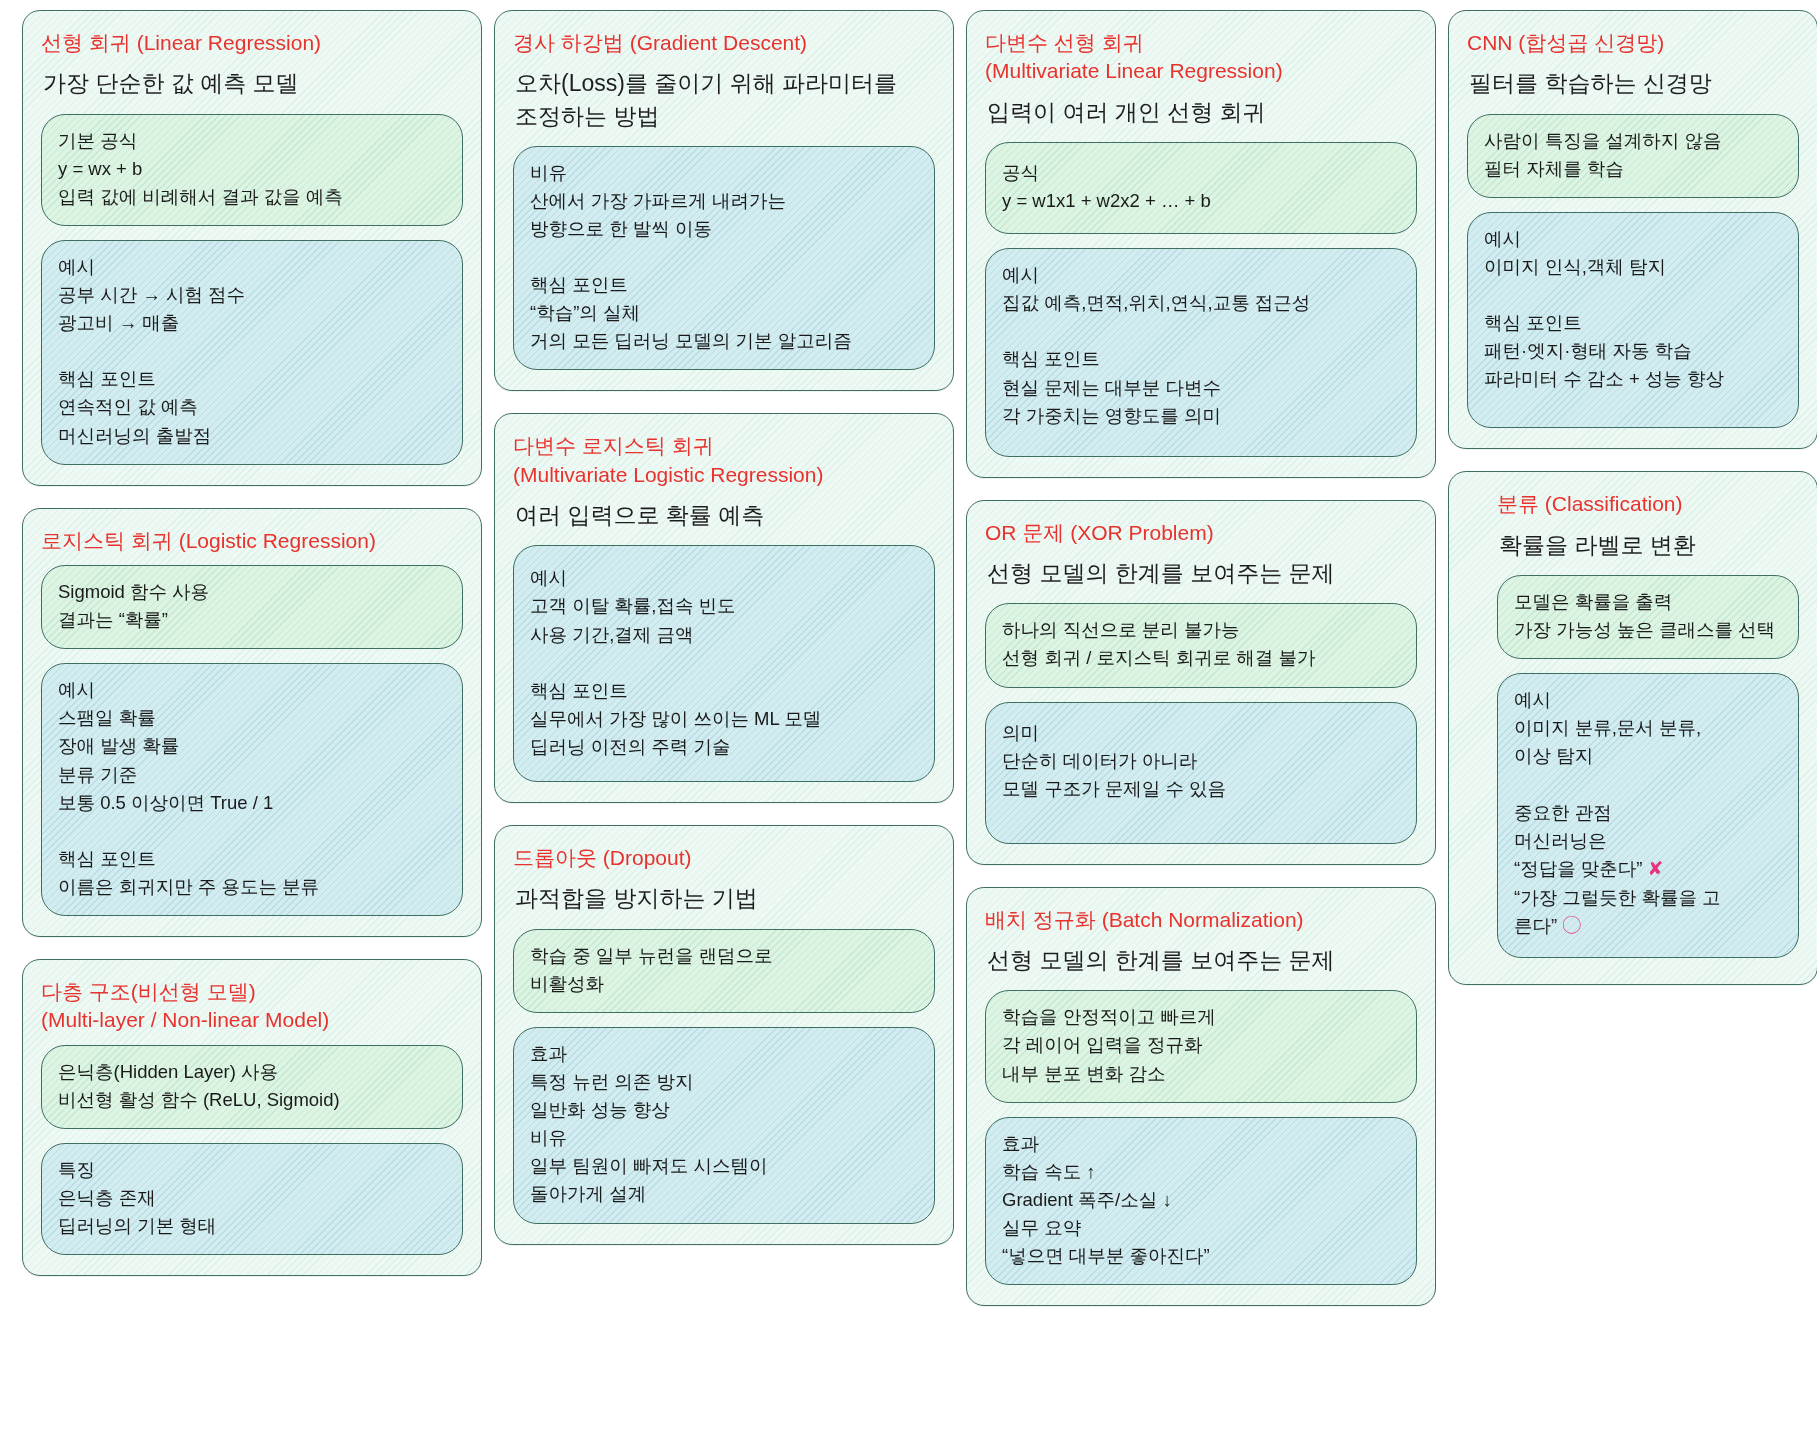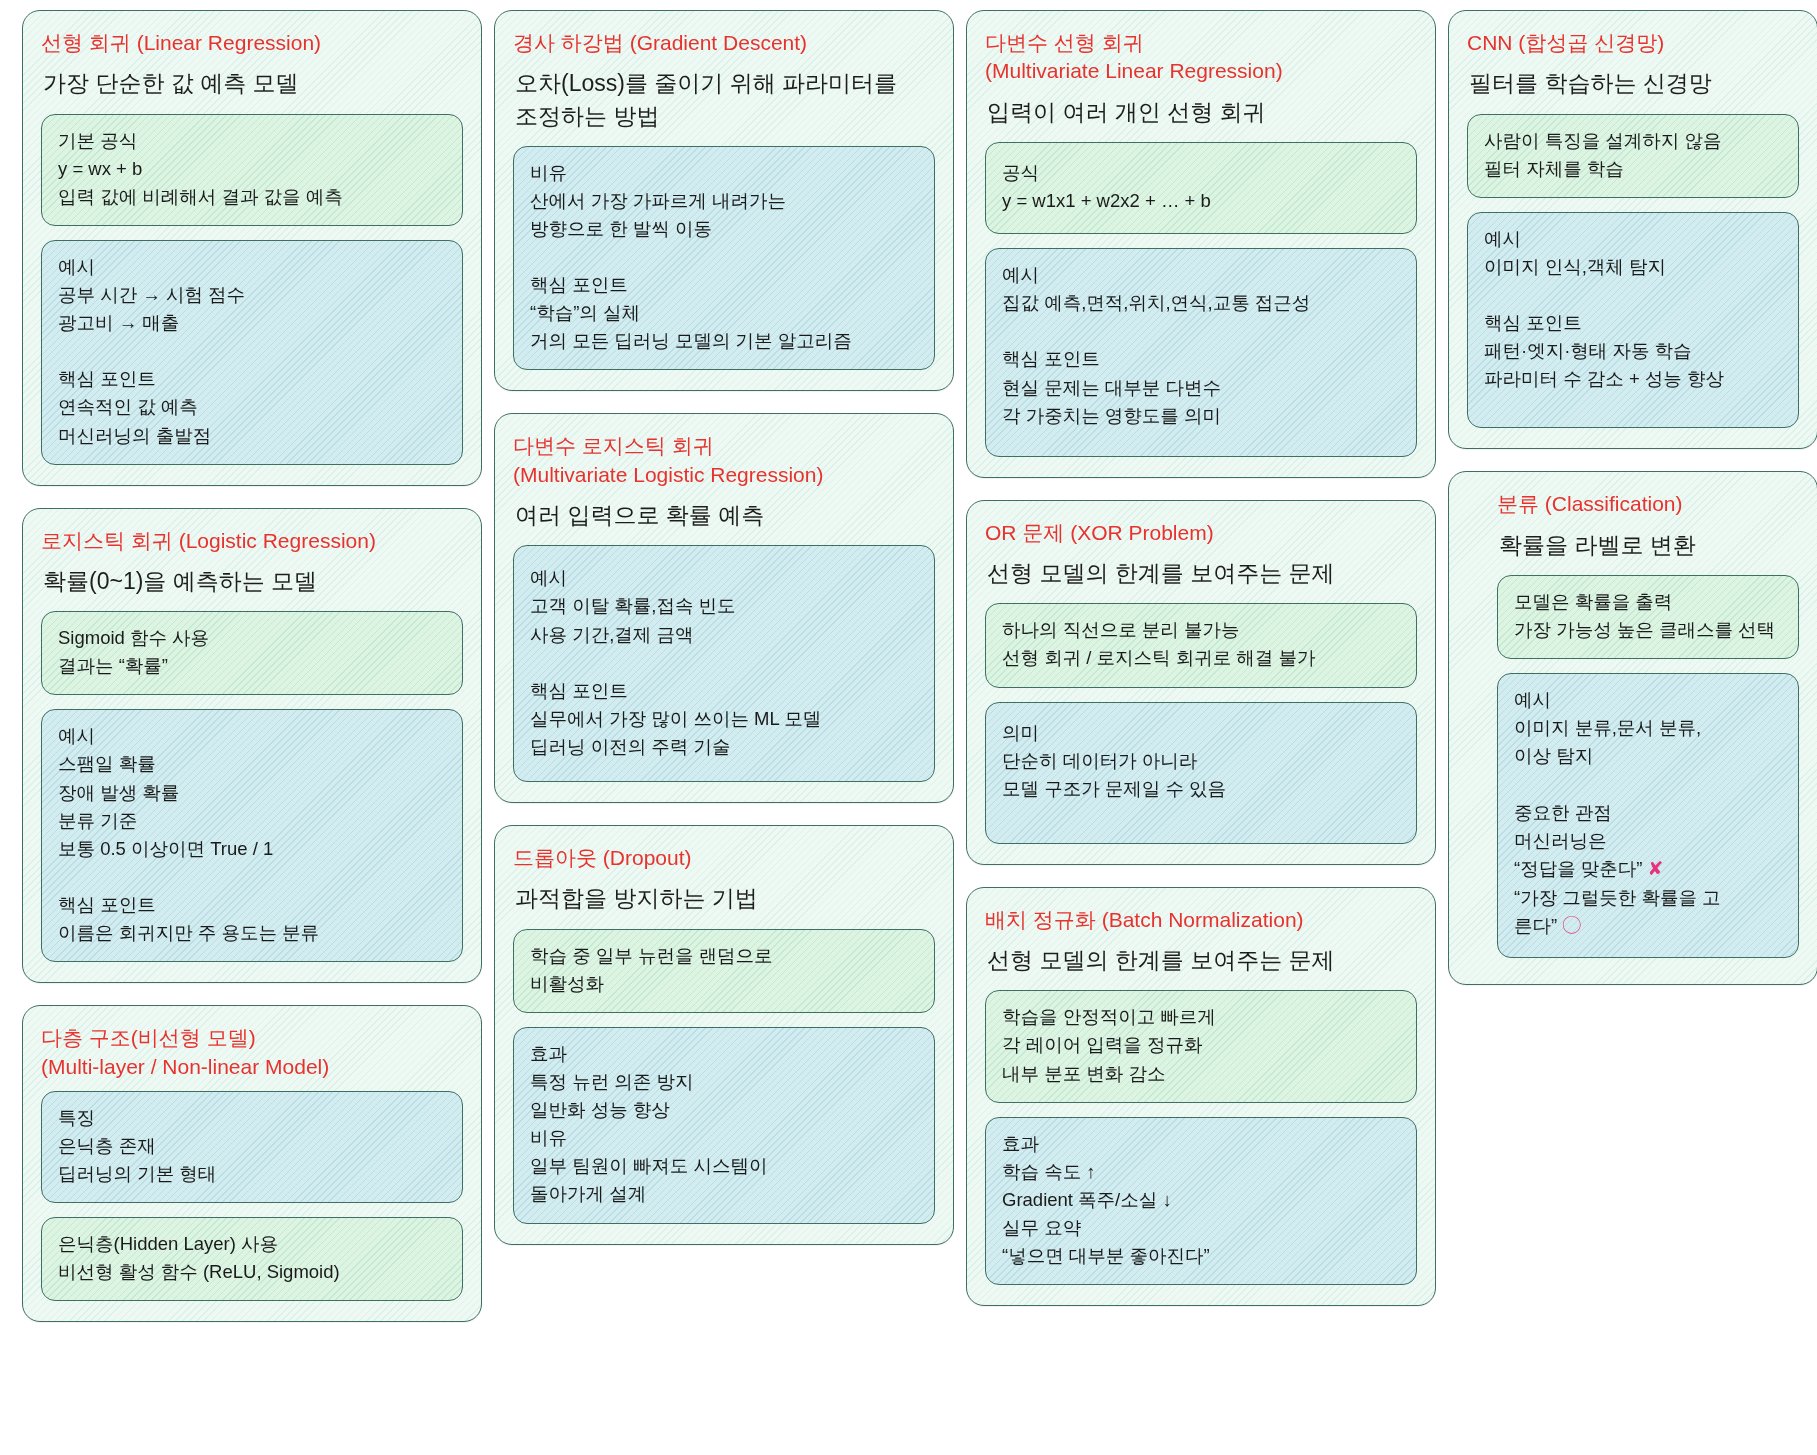--- a/index.html
+++ b/index.html
@@ -69,21 +69,21 @@
     font-size: 23px;
     line-height: 1.4;
     margin: 0 0 14px 2px;
     color: #1d1d1d;
     white-space: pre-line;
   }
 
   
   .box {
     border: 1.4px solid #3f6f63;
-    border-radius: 14px;
+    border-radius: 24px;
     padding: 12px 16px 14px 16px;
     font-size: 18.5px;
     line-height: 1.52;
     white-space: pre-line;
     margin-bottom: 14px;
     box-sizing: border-box;
   }
   .box:last-child { margin-bottom: 0; }
 
   .box.green {
@@ -128,41 +128,40 @@
 공부 시간 → 시험 점수
 광고비 → 매출
 
 핵심 포인트
 연속적인 값 예측
 머신러닝의 출발점</div>
       </div>
 
       <div class="card">
         <div class="card-title">로지스틱 회귀 (Logistic Regression)</div>
-        <div class="card-sub">확률(0~1)을 예측하는 모델</div>
         <div class="box green">Sigmoid 함수 사용
 결과는 “확률”</div>
         <div class="box blue">예시
 스팸일 확률
 장애 발생 확률
 분류 기준
 보통 0.5 이상이면 True / 1
 
 핵심 포인트
 이름은 회귀지만 주 용도는 분류</div>
       </div>
 
       <div class="card">
         <div class="card-title" style="white-space:pre-line">다층 구조(비선형 모델)
 (Multi-layer / Non-linear Model)</div>
+        <div class="box green" style="margin-top:6px">은닉층(Hidden Layer) 사용
+비선형 활성 함수 (ReLU, Sigmoid)</div>
         <div class="box blue">특징
 은닉층 존재
 딥러닝의 기본 형태</div>
-        <div class="box green" style="margin-top:6px">은닉층(Hidden Layer) 사용
-비선형 활성 함수 (ReLU, Sigmoid)</div>
       </div>
 
     </div>
 
     <div class="col">
 
       <div class="card">
         <div class="card-title centered">경사 하강법 (Gradient Descent)</div>
         <div class="card-sub">오차(Loss)를 줄이기 위해 파라미터를
 조정하는 방법</div>

